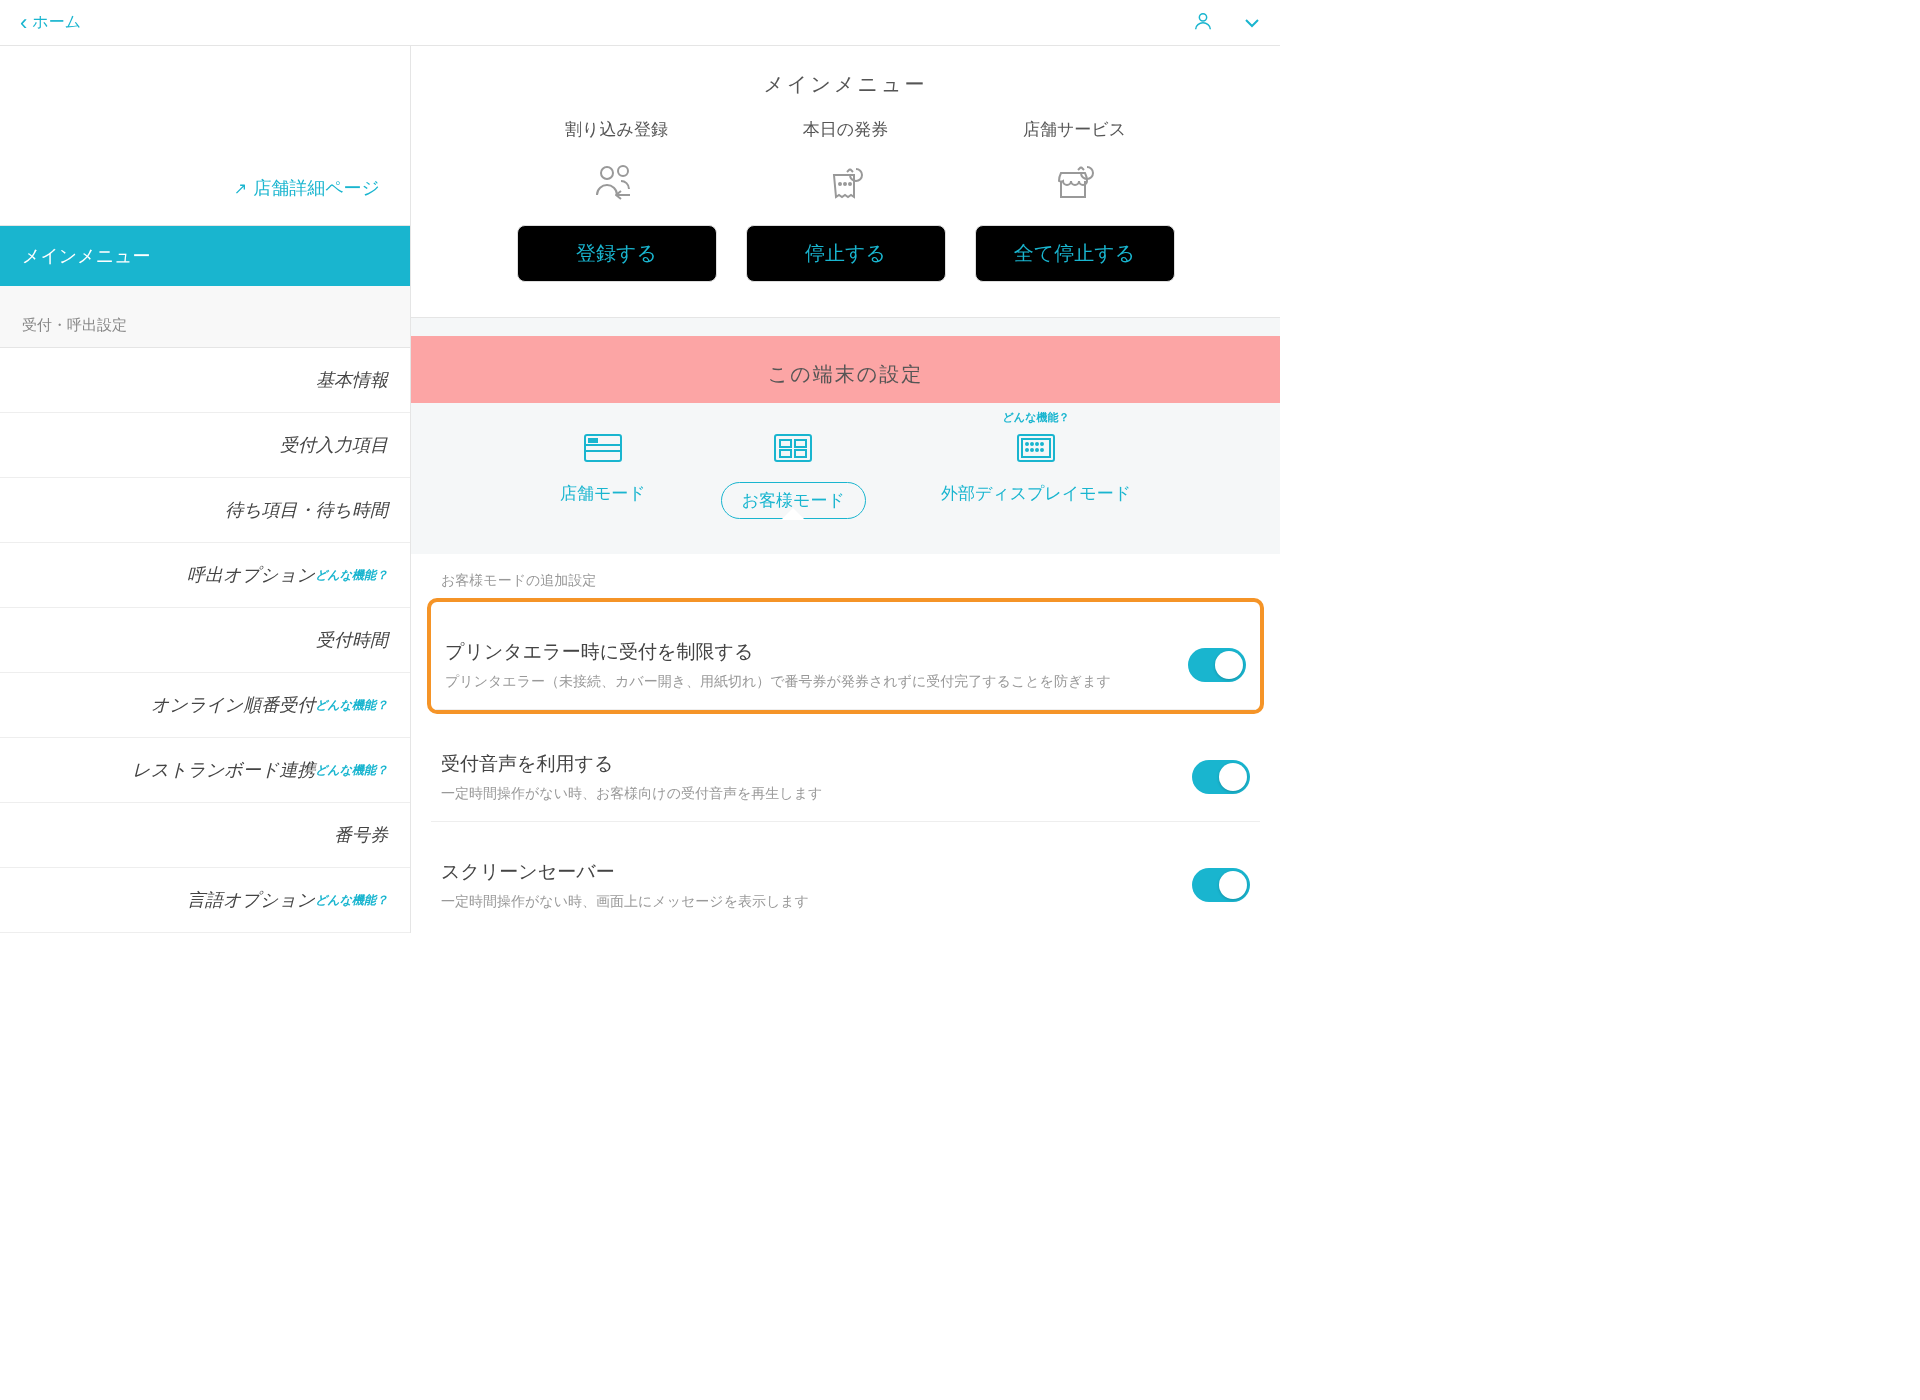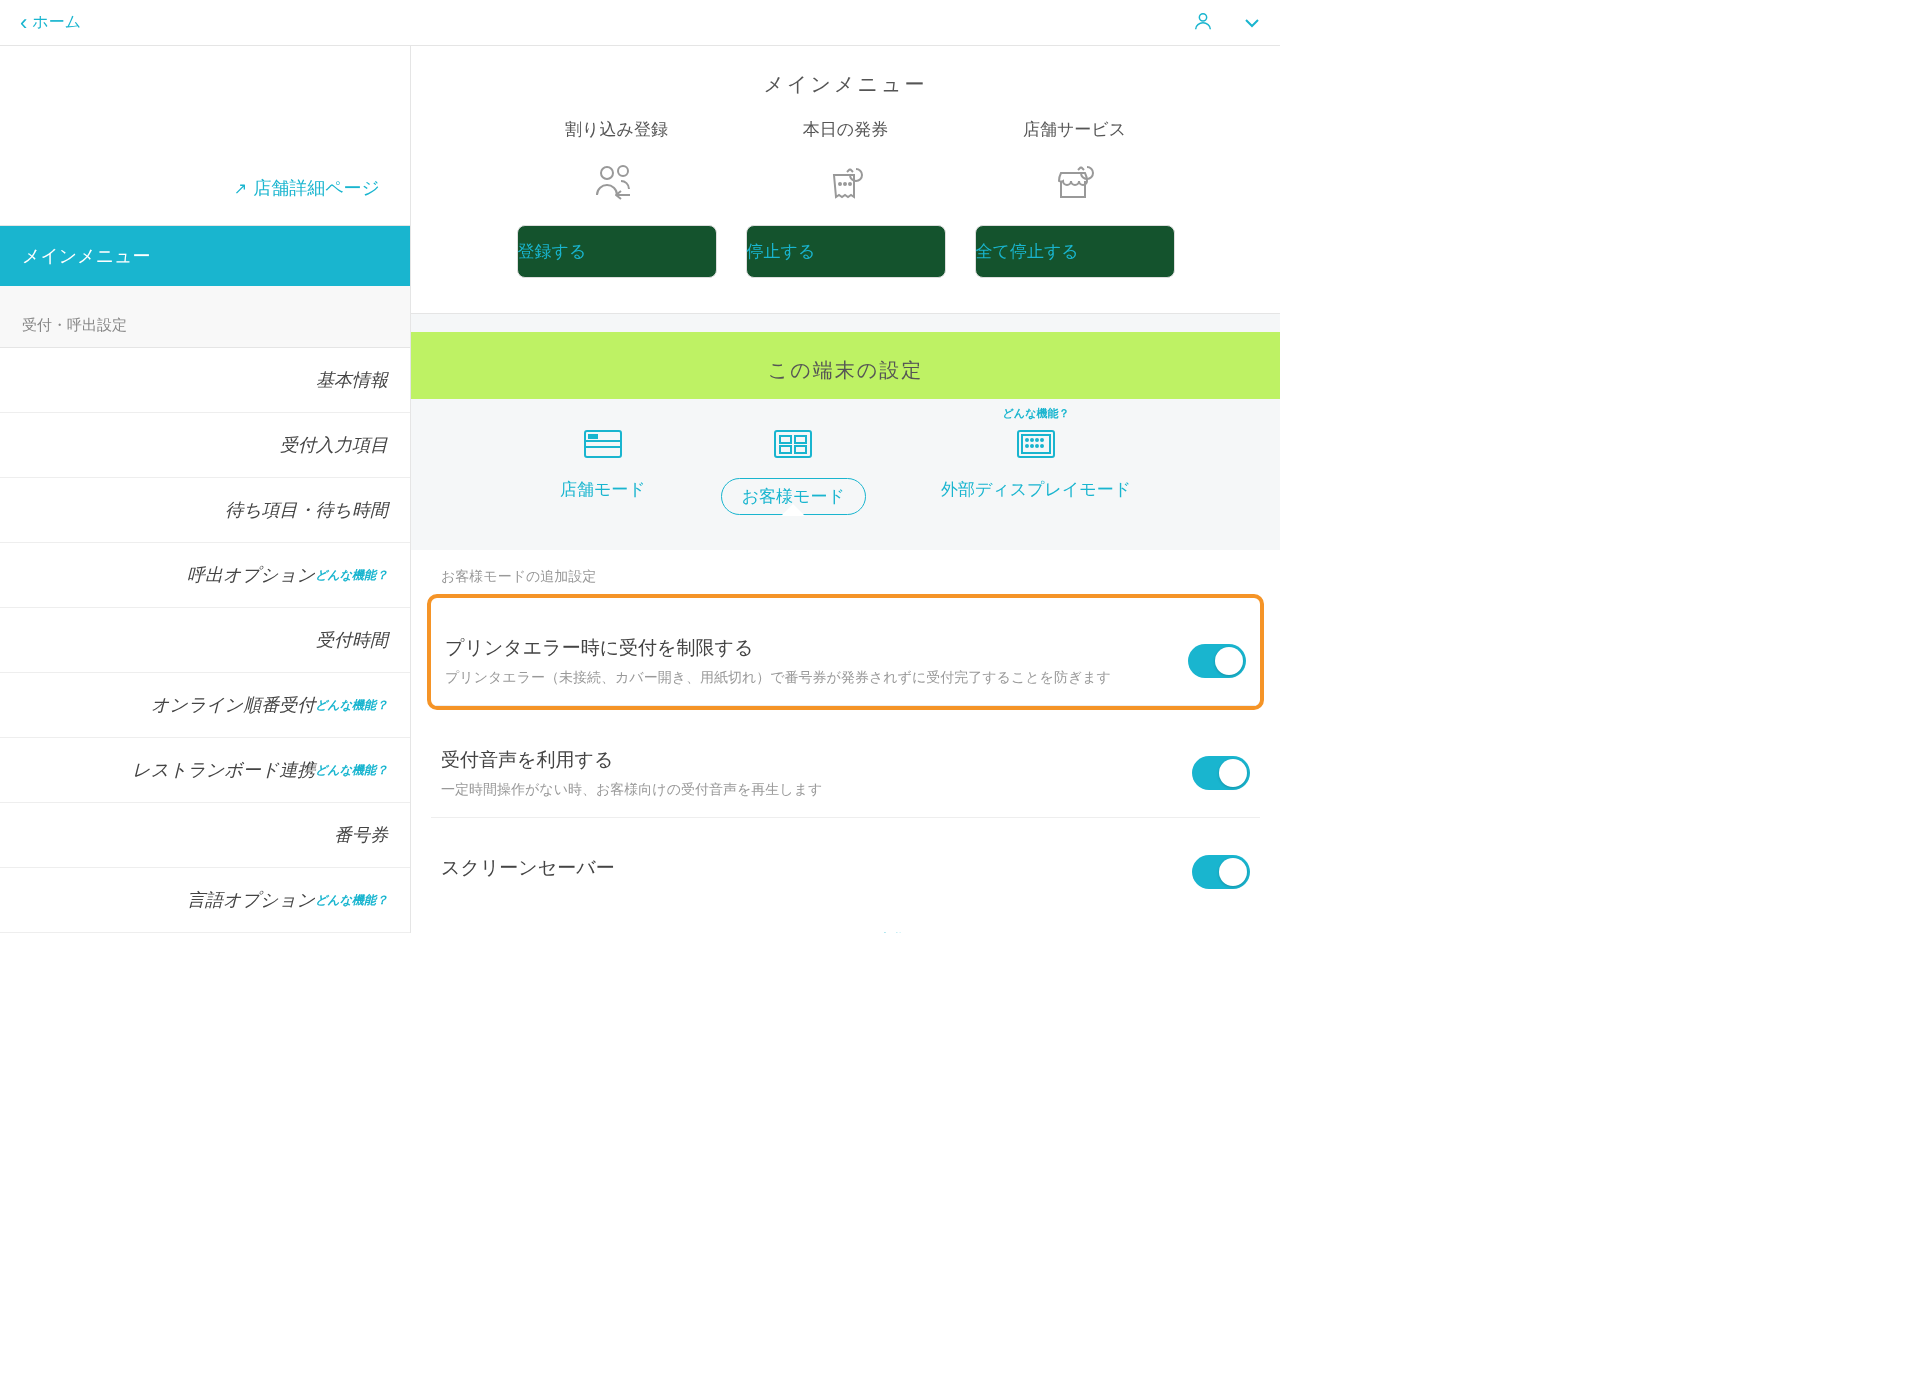--- a/index.html
+++ b/index.html
@@ -134,24 +134,24 @@
       display: flex;
       align-items: center;
       justify-content: center;
       color: #999;
     }
     .action-card-button {
       border: 1px solid #ddd;
       border-radius: 8px;
       padding: 14px 0;
       width: 200px;
-      text-align: left;
-      color: #19b5cf;
-      font-size: 17px;
-      background: #14532d;
+      text-align: center;
+      color: #19b5cf;
+      font-size: 20px;
+      background: #000000;
     }
     .mode-tabs {
       display: flex;
       justify-content: center;
       gap: 75px;
       padding: 25px 0 35px;
       background: #f5f7f8;
       position: relative;
     }
     .mode-tab {
@@ -249,21 +249,21 @@
       color: #19b5cf;
       font-size: 18px;
       padding: 22px 0;
     }
     .section-title-plain {
       text-align: center;
       font-size: 20px;
       color: #555;
       letter-spacing: 2px;
       padding: 25px 0 15px;
-      background: #bef264;
+      background: #fca5a5;
     }
   </style>
 </head>
 <body>
 
 <div class="header">
   <div class="header-left">
     <span class="chevron-left">‹</span>
     <span>ホーム</span>
   </div>
@@ -443,20 +443,21 @@
         <div class="setting-row-text">
           <div class="setting-title">受付音声を利用する</div>
           <div class="setting-desc">一定時間操作がない時、お客様向けの受付音声を再生します</div>
         </div>
         <div class="toggle"></div>
       </div>
 
       <div class="setting-row" style="border-bottom:none;">
         <div class="setting-row-text">
           <div class="setting-title">スクリーンセーバー</div>
+          <div class="setting-desc">一定時間操作がない時、画面上にメッセージを表示します</div>
         </div>
         <div class="toggle"></div>
       </div>
 
       <div class="edit-text-link">テキストの編集</div>
     </div>
   </div>
 </div>
 
 </body></html>

